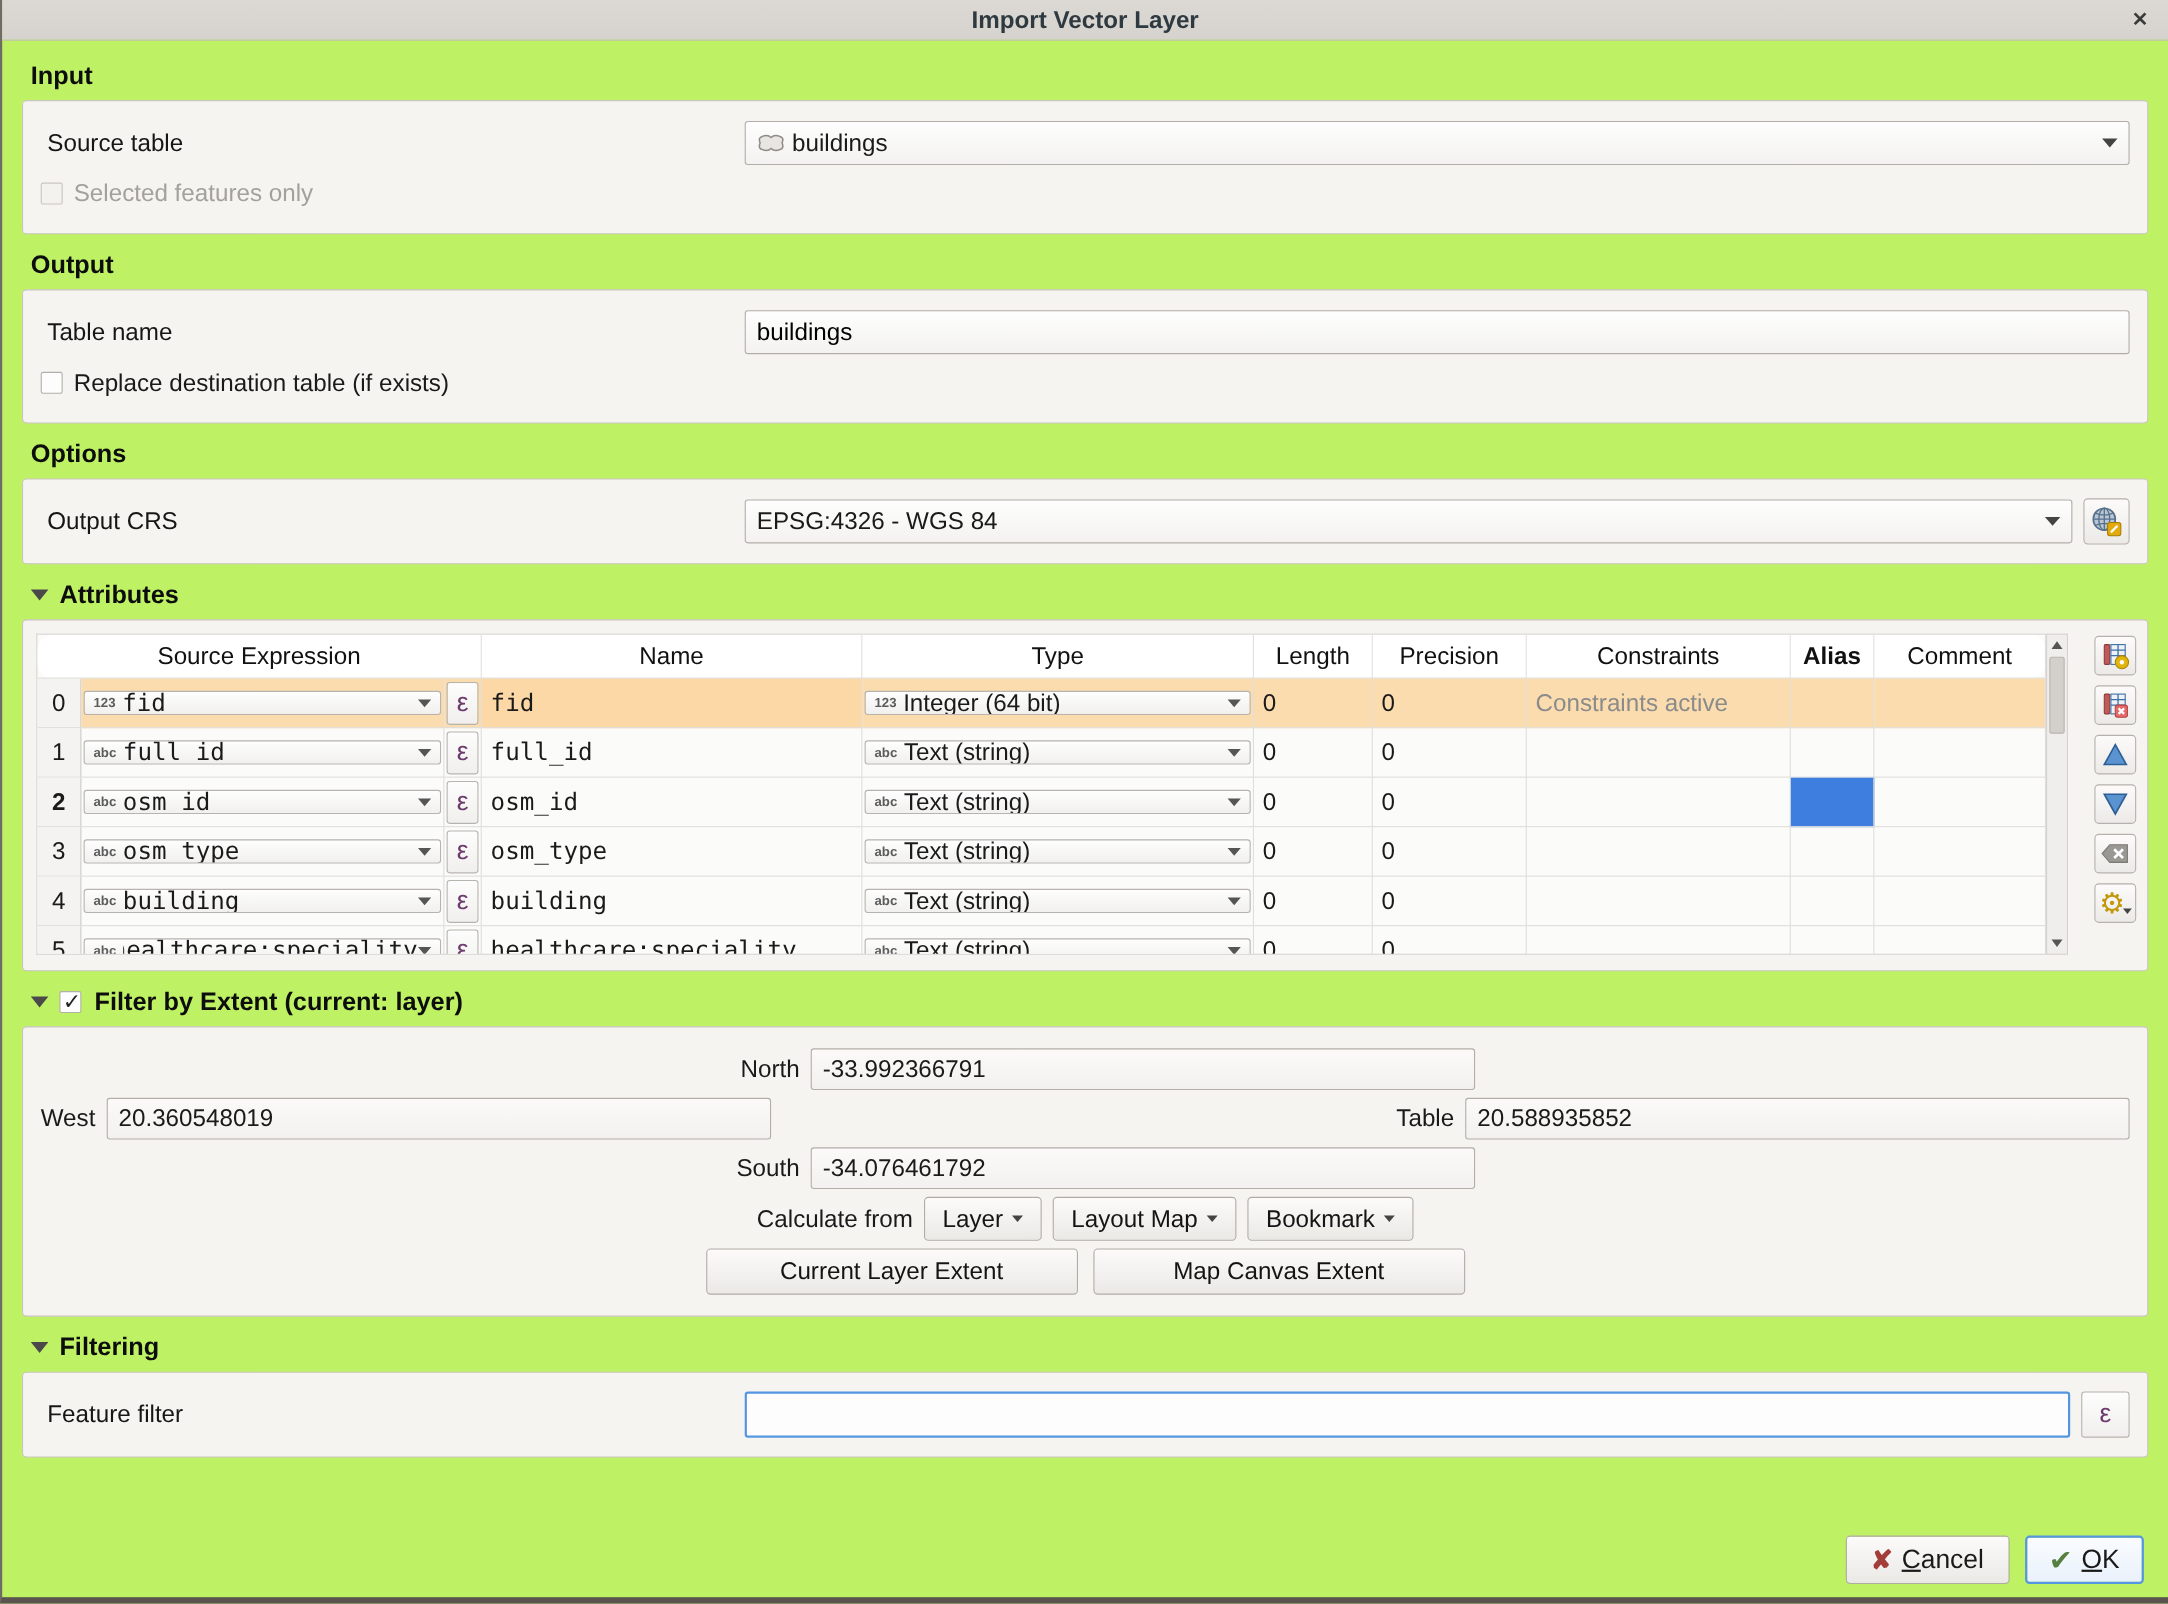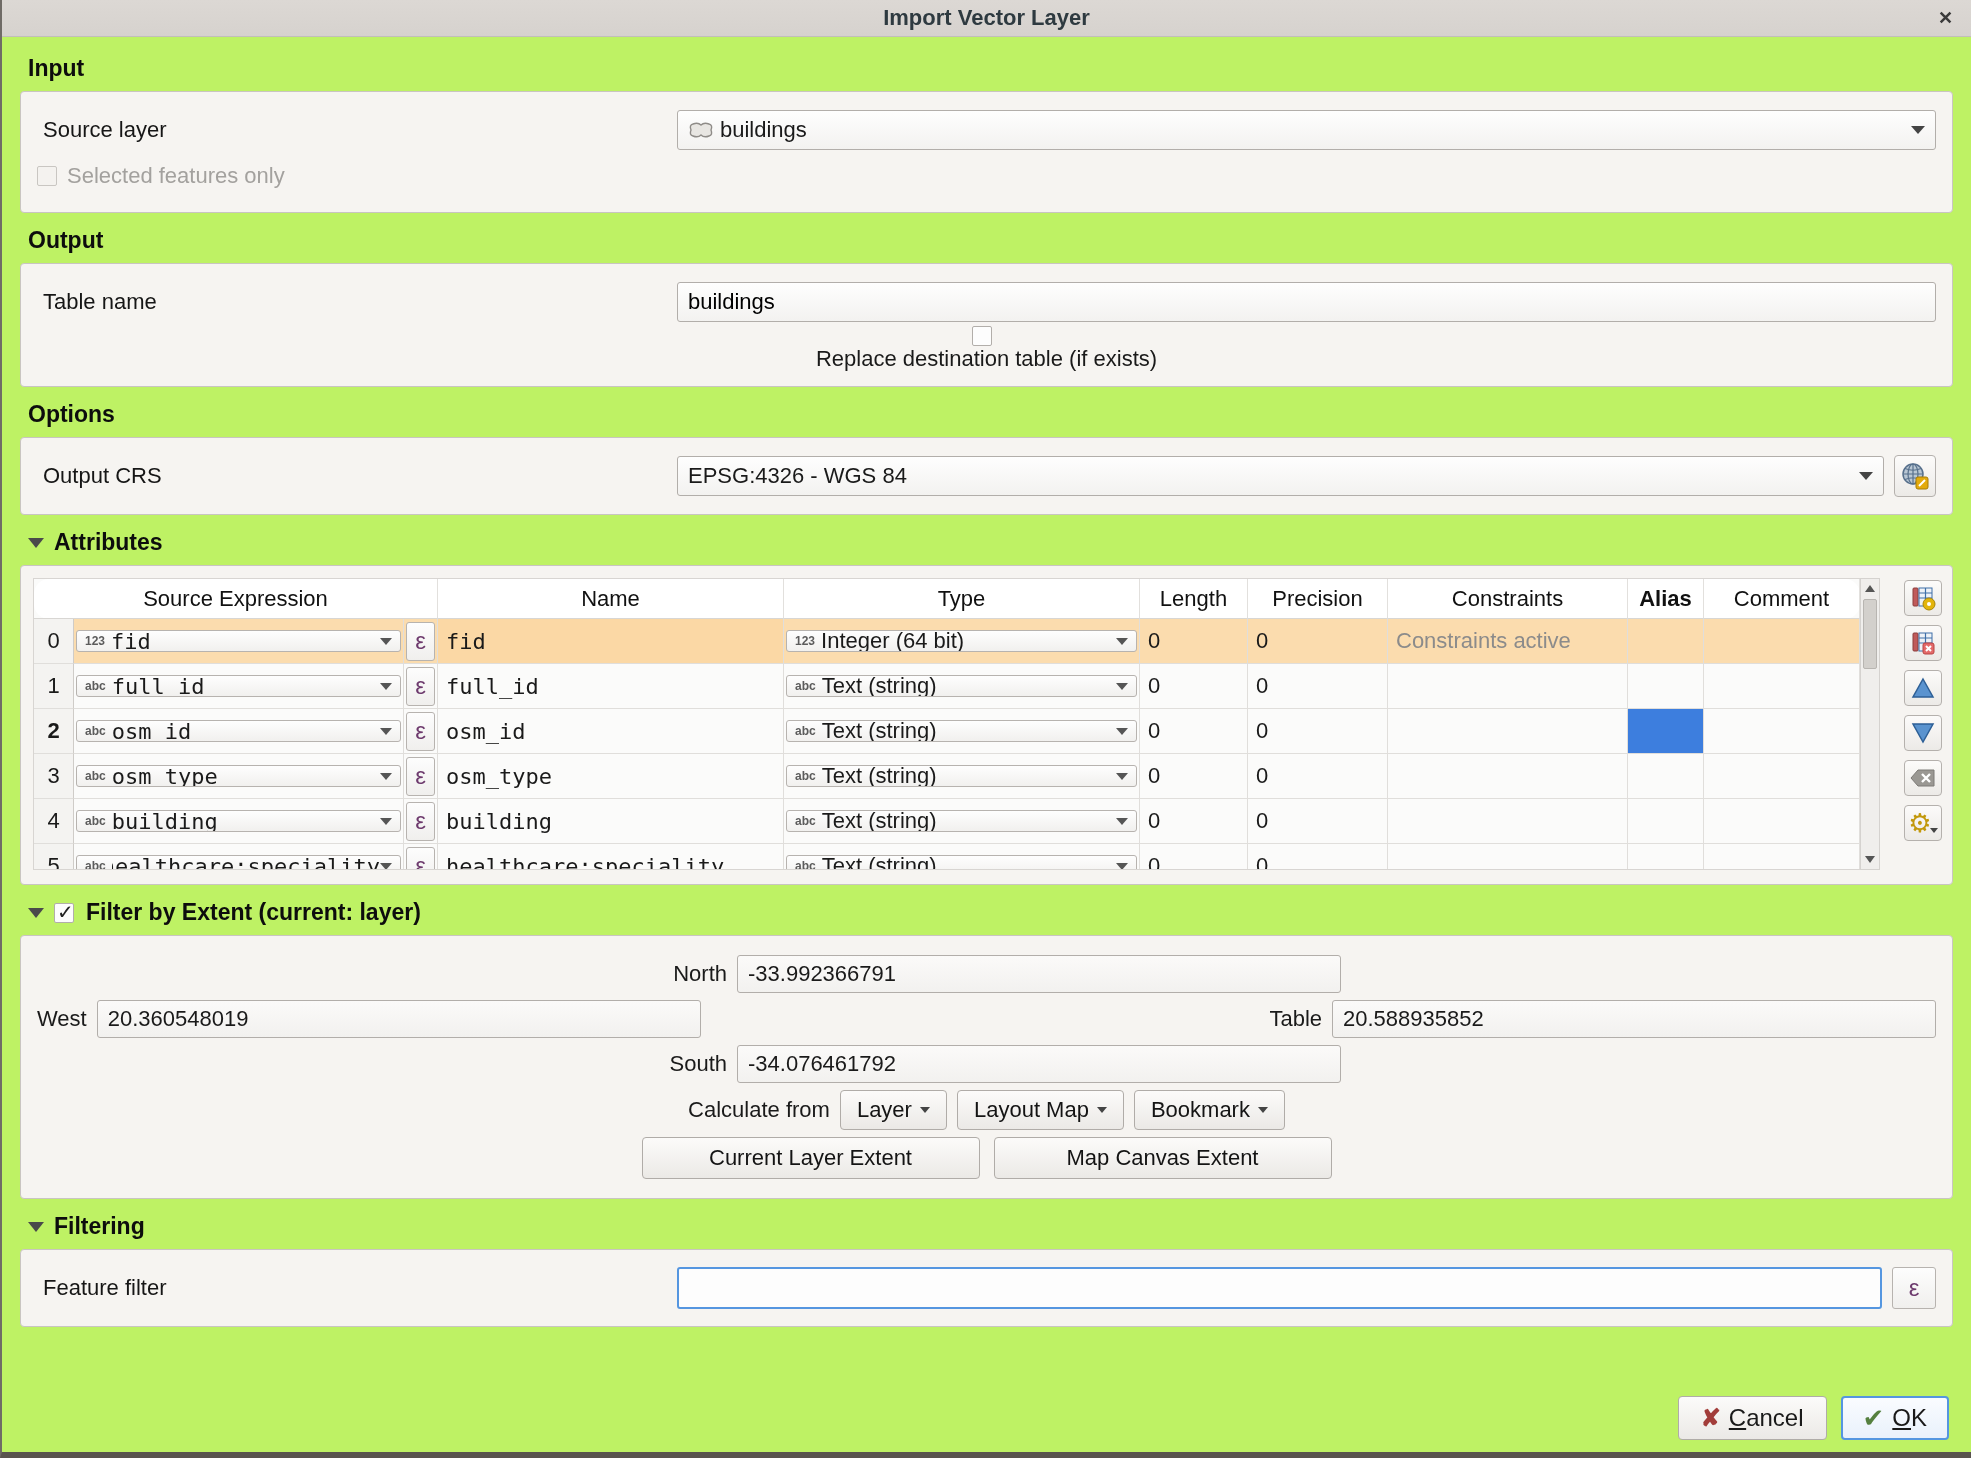--- a/index.html
+++ b/index.html
@@ -116,21 +116,21 @@
     <span class="close">✕</span>
   </div>
 
   <div class="content">
 
     <div class="sec-head">
       <span class="txt">Input</span>
     </div>
     <div class="groupbox">
       <div class="form-row">
-        <div class="form-label">Source layer</div>
+        <div class="form-label">Source table</div>
         <div class="inputw combo">
           <svg class="poly-icon" viewBox="0 0 26 18">
             <path d="M3 9 Q1 4 5 3 Q10 1 13 4 Q16 1 21 3 Q25 4 23 9 Q25 14 21 15 Q16 17 13 14 Q10 17 5 15 Q1 14 3 9 Z" fill="#e8e6e2" stroke="#8f8c88" stroke-width="1.4"></path>
           </svg>
           <span>buildings</span>
           <span class="arrow"></span>
         </div>
       </div>
       <div class="form-row disabled-row" style="min-height:44px;">
         <span class="checkbox dis"></span>
@@ -139,21 +139,21 @@
     </div>
 
     <div class="sec-head">
       <span class="txt">Output</span>
     </div>
     <div class="groupbox">
       <div class="form-row">
         <div class="form-label">Table name</div>
         <input class="inputw" style="display: block;" value="buildings">
       </div>
-      <div class="form-row" style="min-height:44px;flex-direction:column;">
+      <div class="form-row" style="min-height:44px;">
         <span class="checkbox"></span>
         <span style="font-size:22px;">Replace destination table (if exists)</span>
       </div>
     </div>
 
     <div class="sec-head">
       <span class="txt">Options</span>
     </div>
     <div class="groupbox">
       <div class="form-row">

